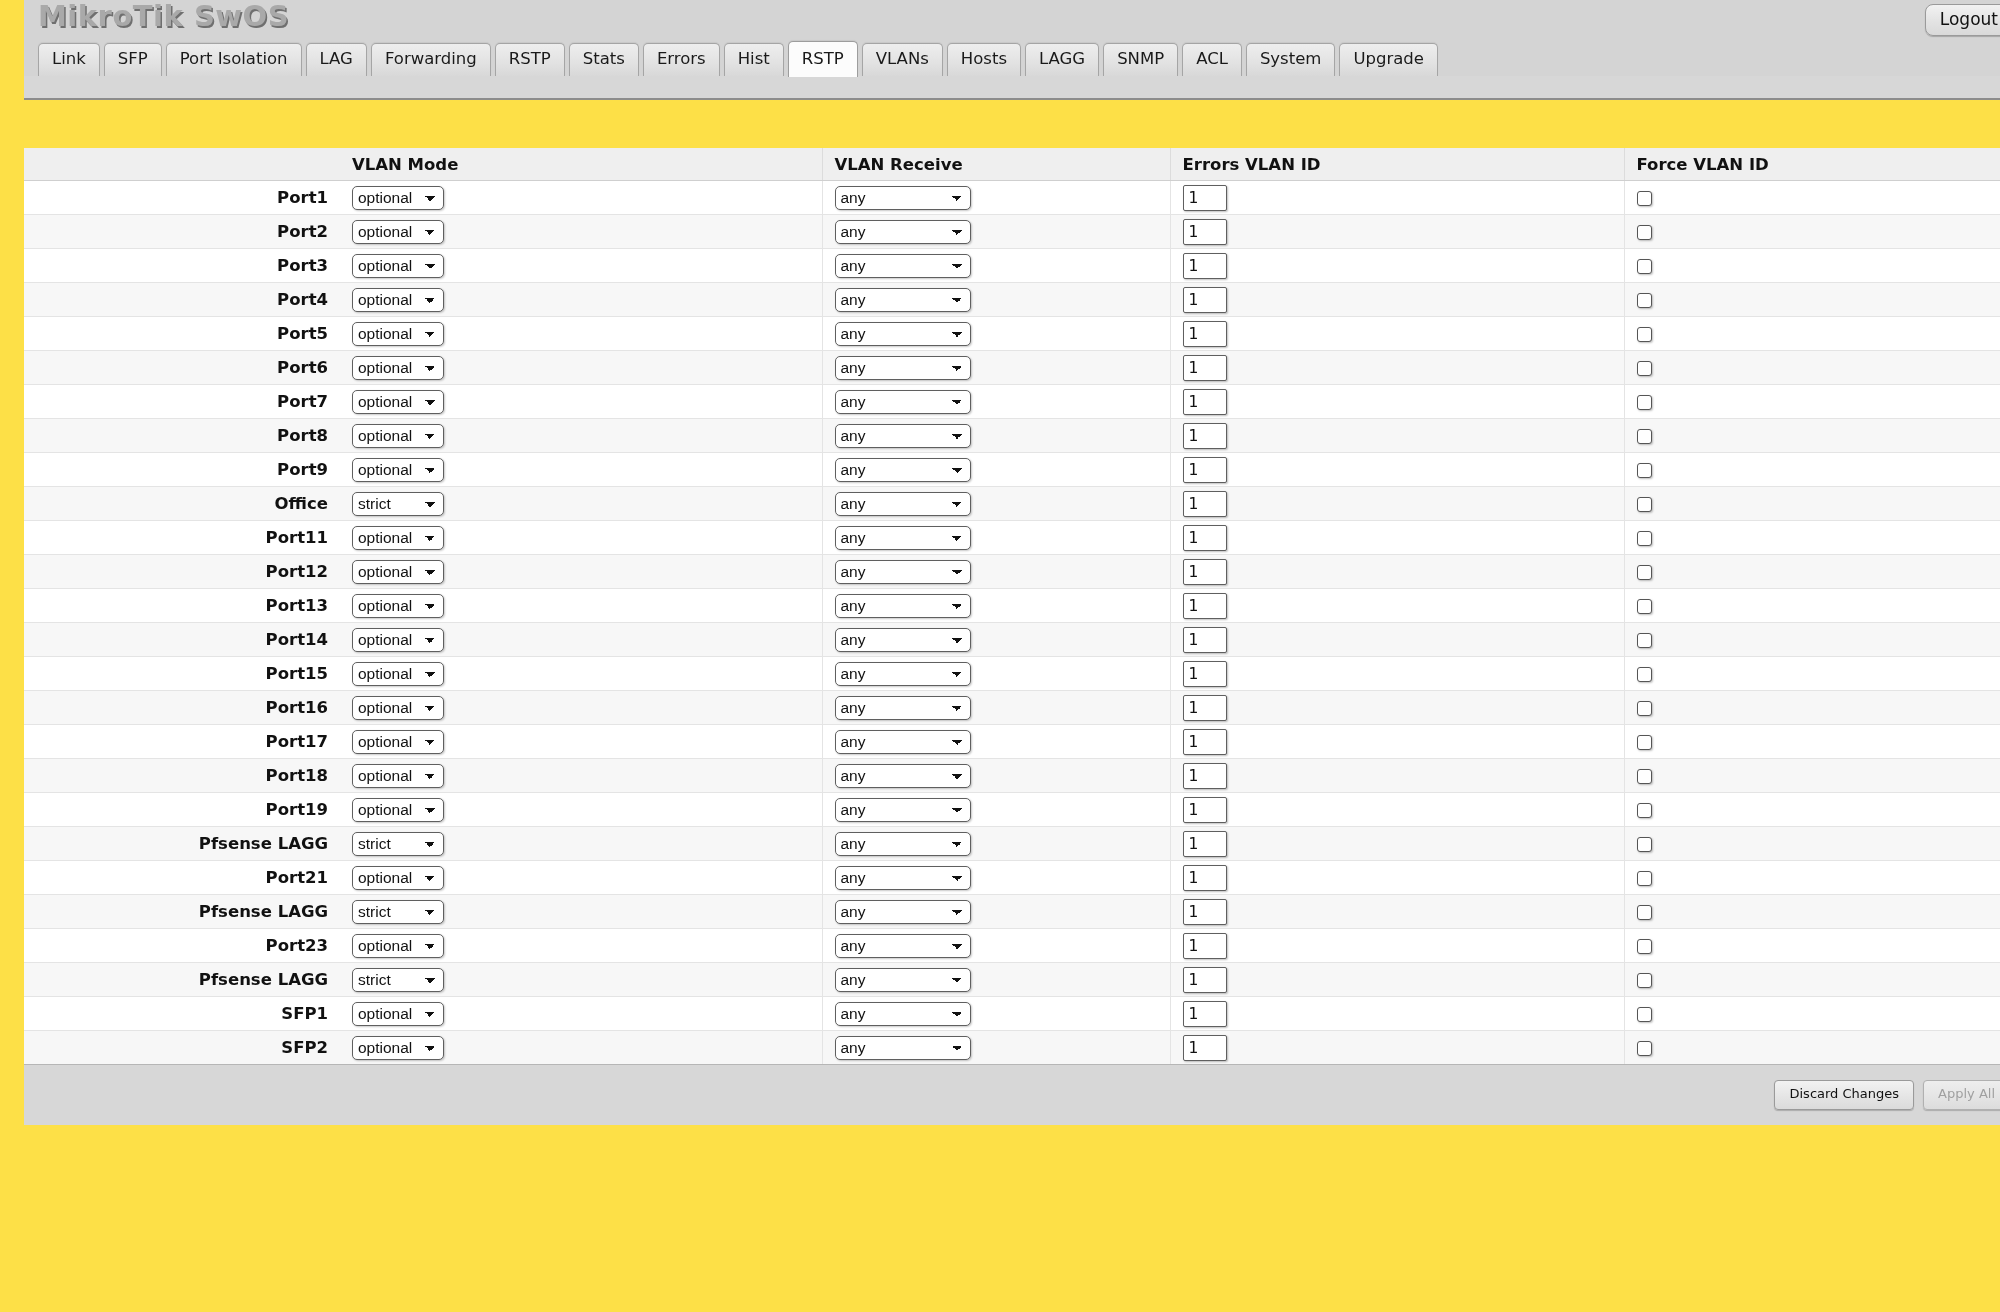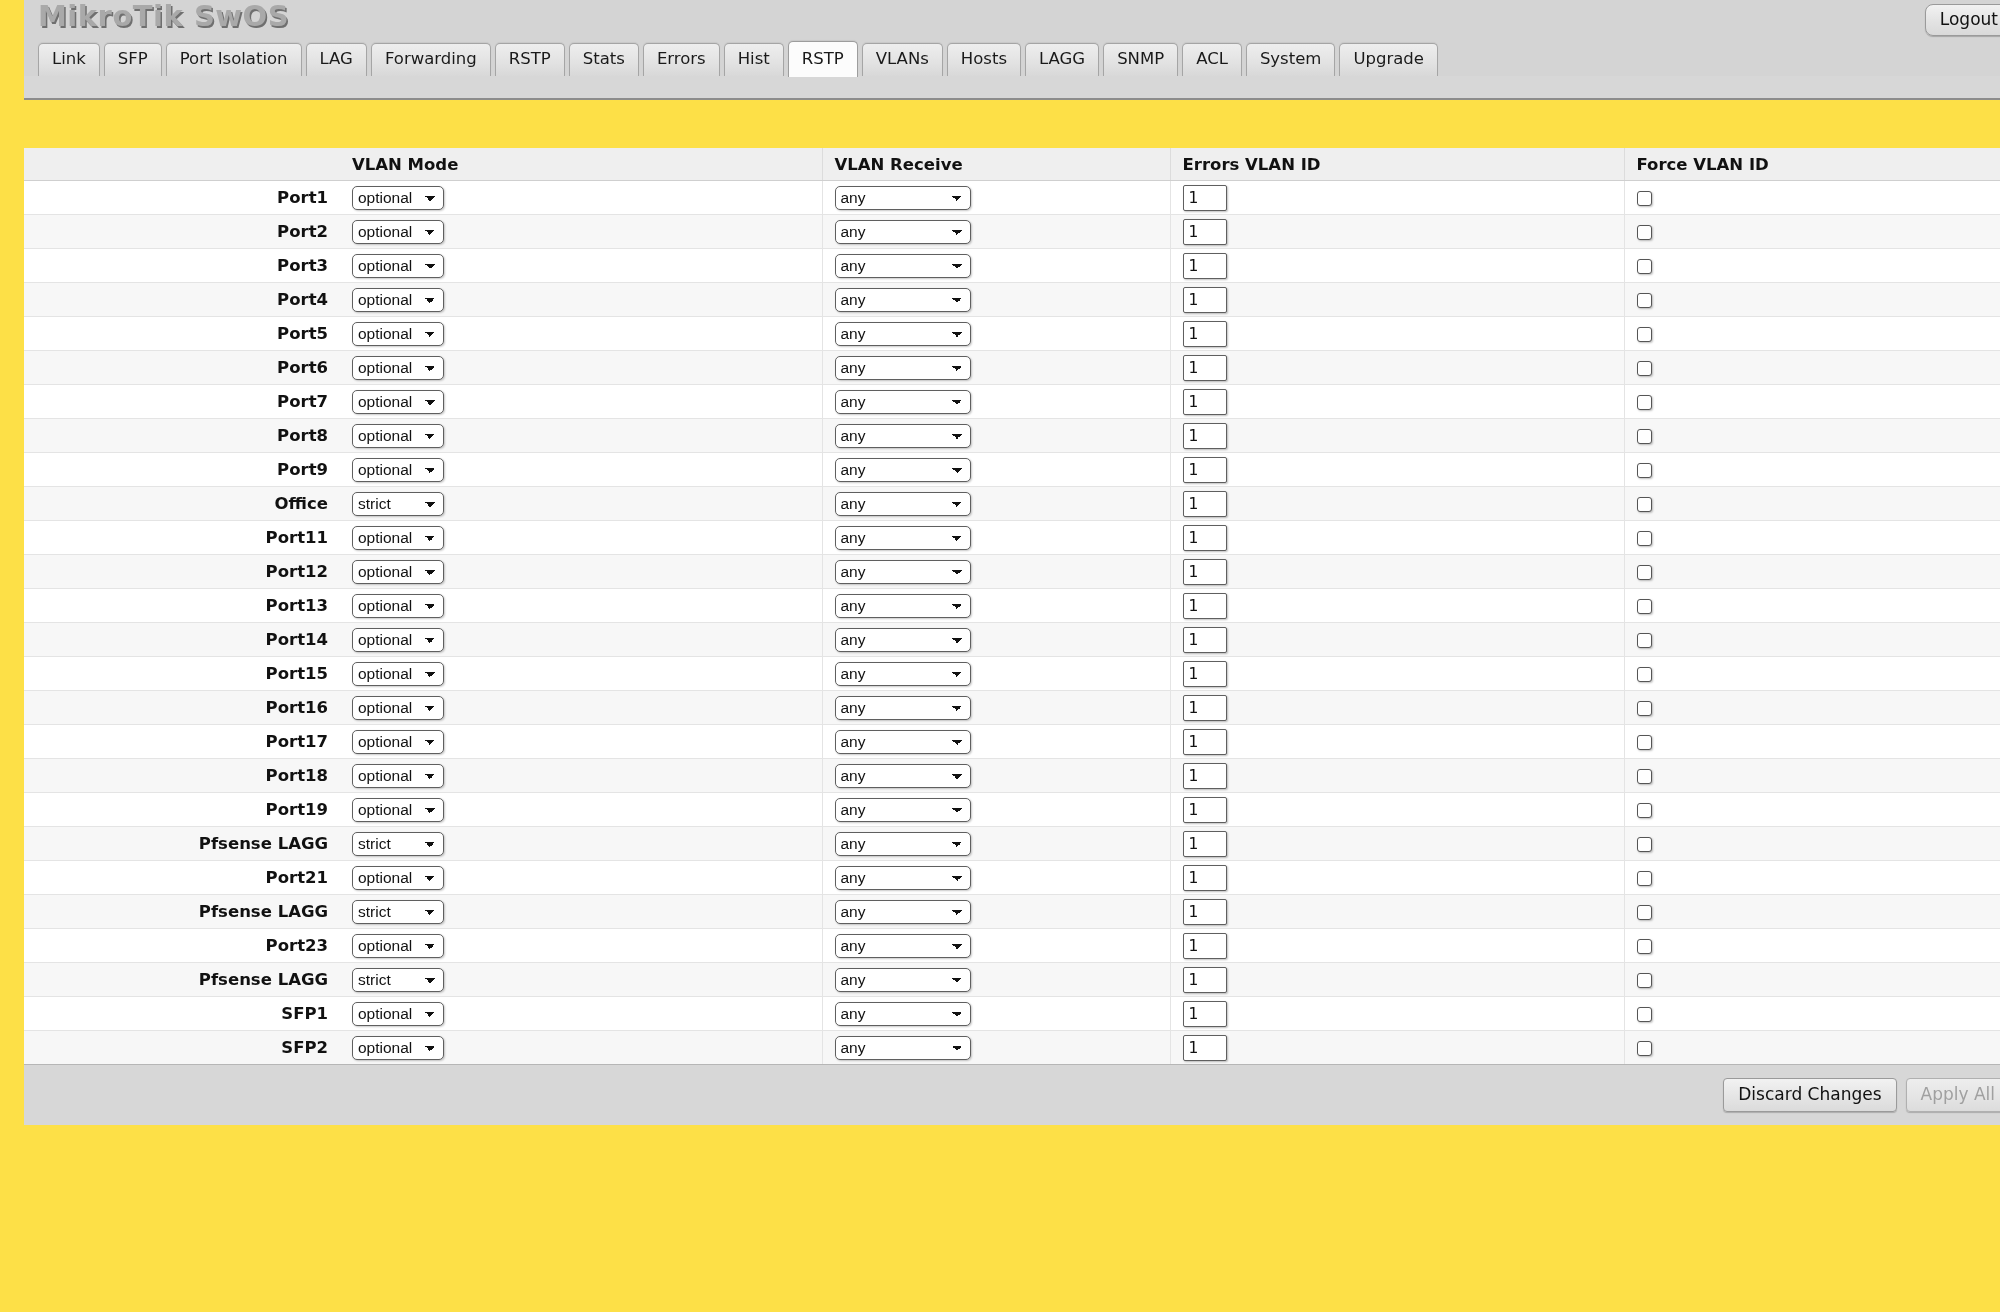--- a/index.html
+++ b/index.html
@@ -218,21 +218,21 @@
     background: #d7d7d7;
     border-top: 1px solid #b6b6b6;
     display: flex;
     align-items: center;
     justify-content: flex-end;
     padding-right: 14px;
     gap: 9px;
   }
   .foot-btn {
     font-family: "DejaVu Sans", "Liberation Sans", sans-serif;
-    font-size: 17px;
+    font-size: 13px;
     color: #111;
     background: linear-gradient(to bottom, #f2f2f2 0%, #e5e5e5 55%, #dbdbdb 100%);
     border: 1px solid #9a9a9a;
     border-radius: 4px;
     padding: 6px 14px 7px 14px;
     box-shadow: 0 1px 1px rgba(0,0,0,0.2);
     cursor: pointer;
     line-height: 1.15;
   }
   .foot-btn.disabled {

